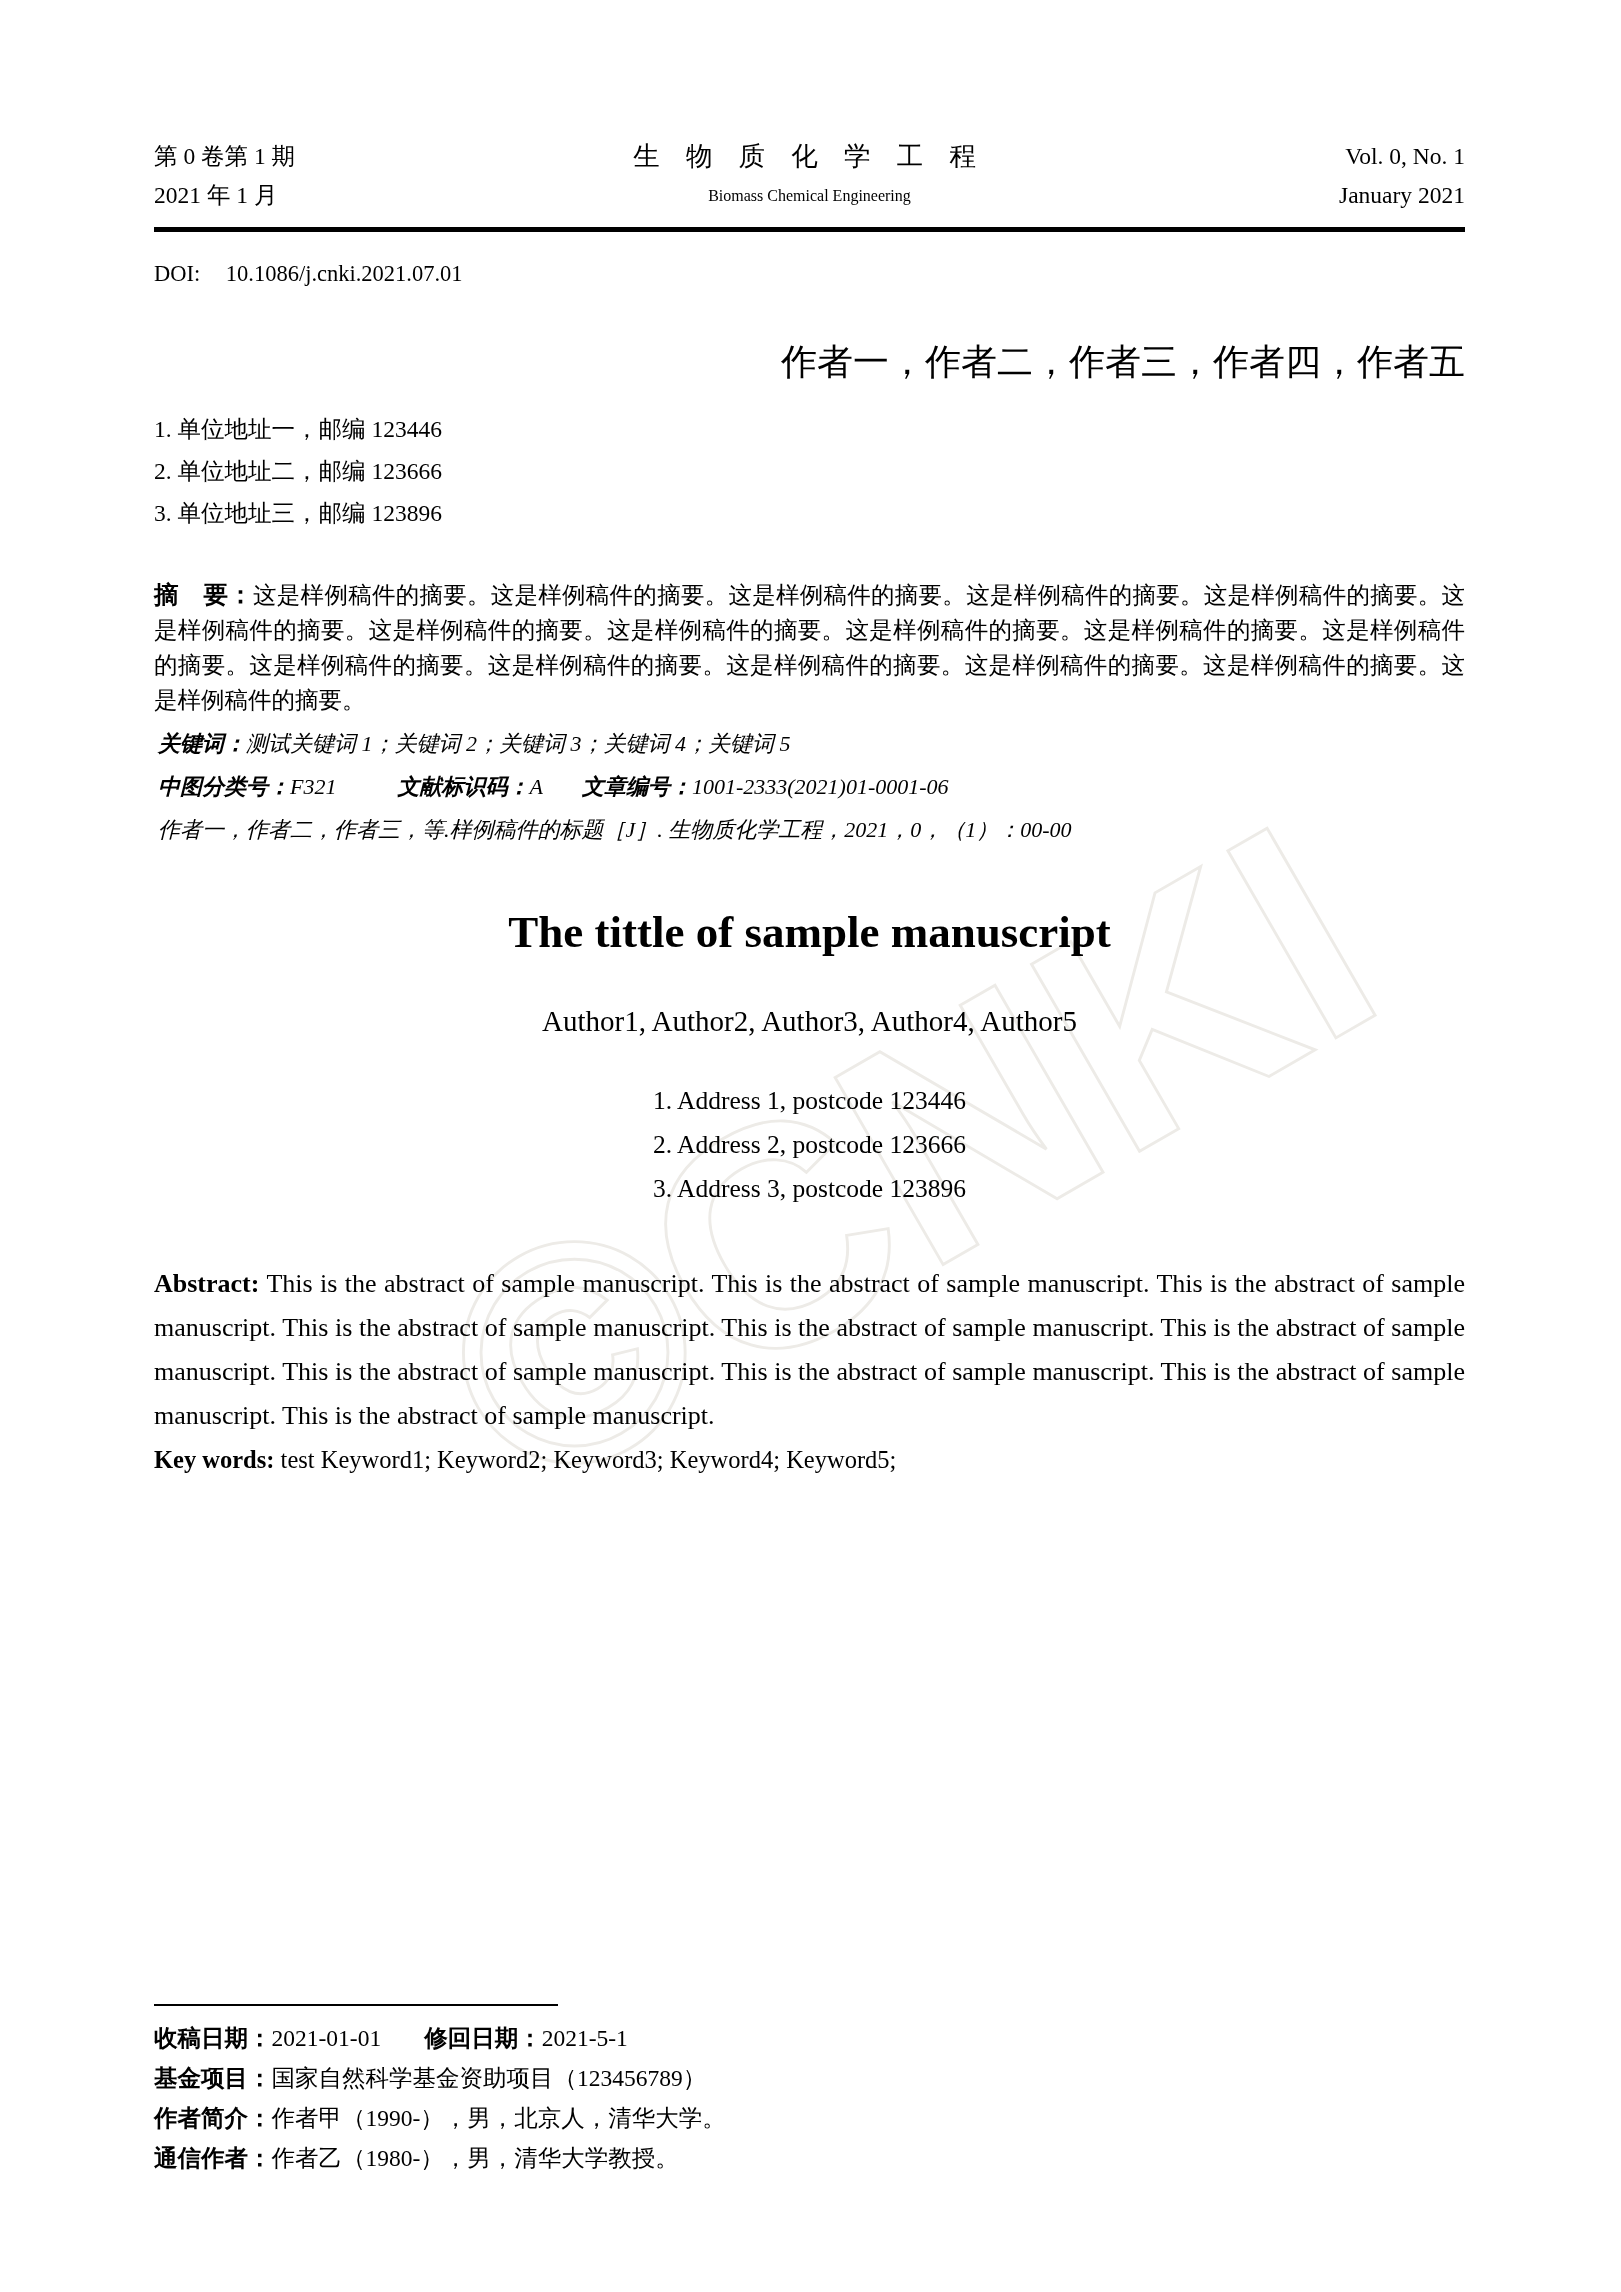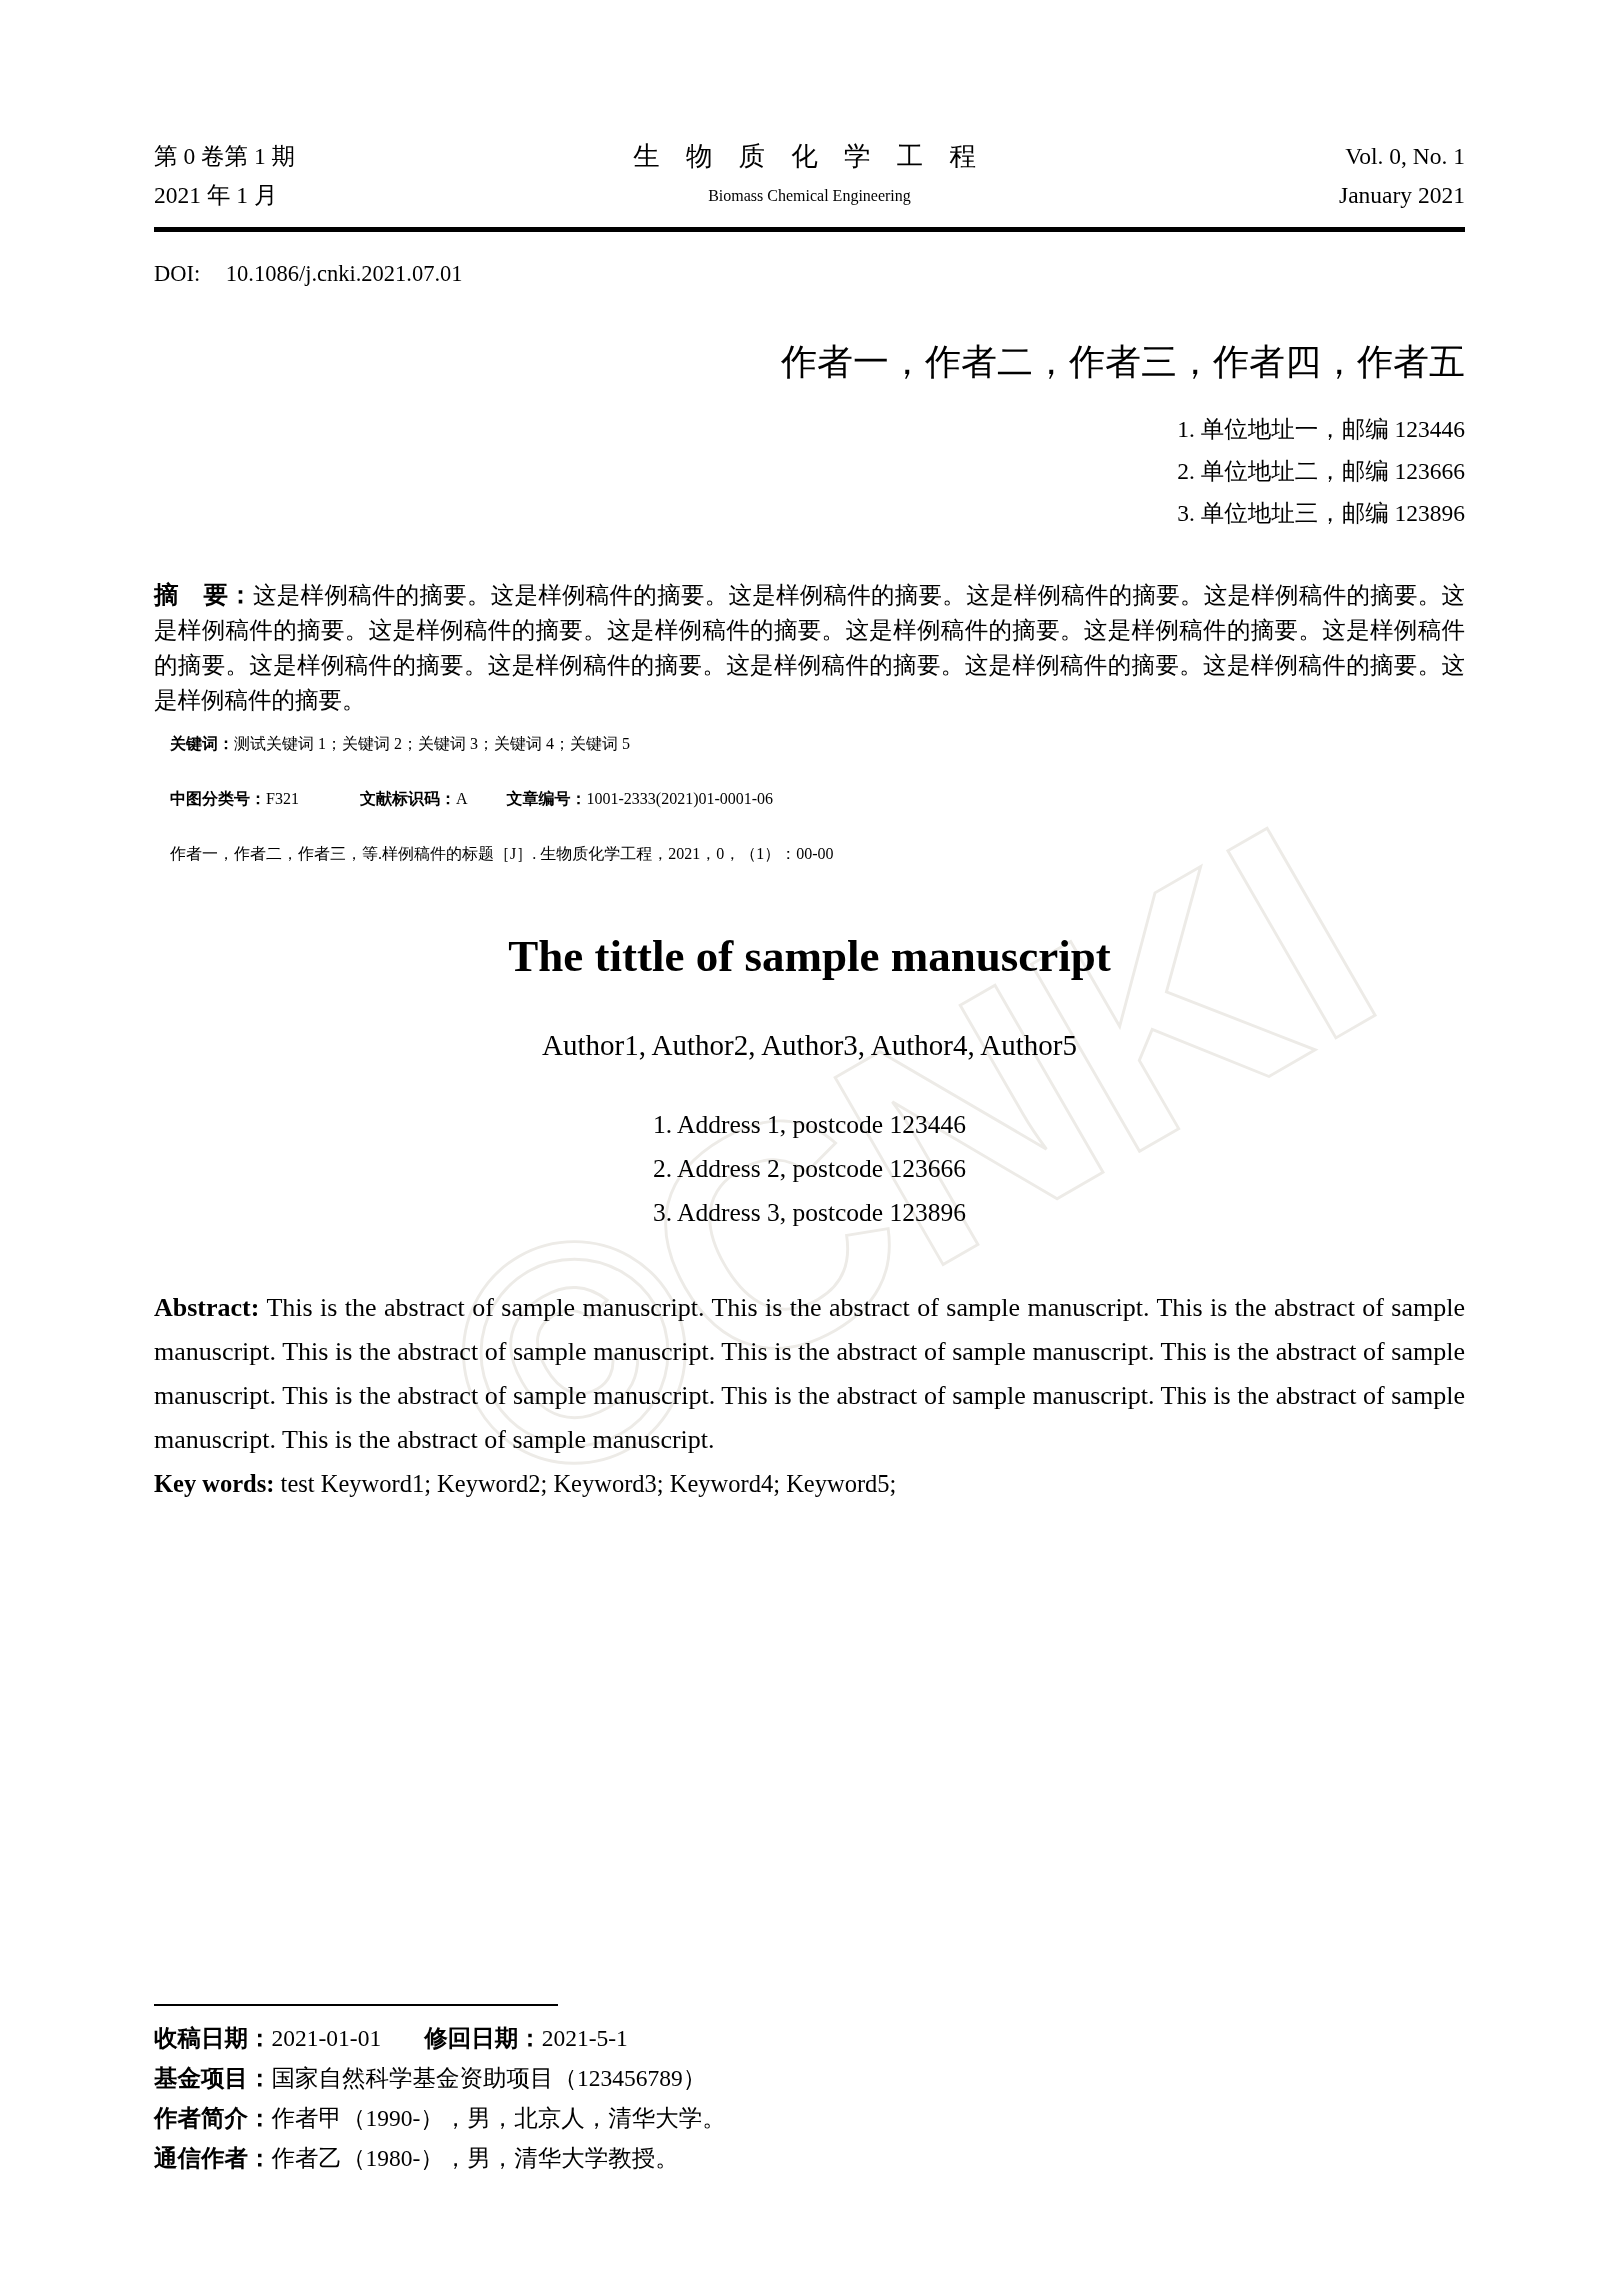--- a/index.html
+++ b/index.html
@@ -40,25 +40,25 @@
   .jheader .col-right{text-align:right;min-width:255px;}
   .journal-cn{font-size:26.5px;letter-spacing:9.8px;line-height:39px;}
   .journal-en{font-size:16px;line-height:39px;}
   .rule-thick{border-top:5.9px solid #000;margin-top:11.8px;}
 
   .doi-line{margin-top:29px;font-size:22.5px;}
   .doi-line .doi-value{margin-left:25.5px;}
 
   .title-cn{margin:43px 0 0 0;font-size:46px;font-weight:bold;text-align:center;font-family:"Liberation Sans","DejaVu Sans",sans-serif;}
   .authors-cn{margin-top:51px;font-size:36px;text-align:right;}
-  .affil-cn{margin-top:21.6px;font-size:23.5px;line-height:42px;text-align:right;}
+  .affil-cn{margin-top:21.6px;font-size:23.5px;line-height:42px;text-align:left;}
 
   .abstract-cn{margin:43px 0 0 0;font-size:23.5px;line-height:35px;text-align:justify;}
   .abstract-cn b.hei{font-size:24.5px;}
-  .line-cn{margin:16px;font-size:16px;line-height:39px;}
+  .line-cn{margin:4px;font-size:22px;line-height:39px;font-style:italic;}
   .kw-cn{margin-top:5.9px;}
   .class-cn .pair{display:inline-block;}
   .class-cn .gap1{margin-left:61px;}
   .class-cn .gap2{margin-left:39px;}
   .cite-cn{}
 
   .title-en{margin:57px 0 0 0;font-size:45px;font-weight:bold;text-align:center;}
   .authors-en{margin-top:47px;font-size:29px;text-align:center;}
   .affil-en{margin-top:41px;font-size:25.5px;line-height:44px;text-align:center;}
 

